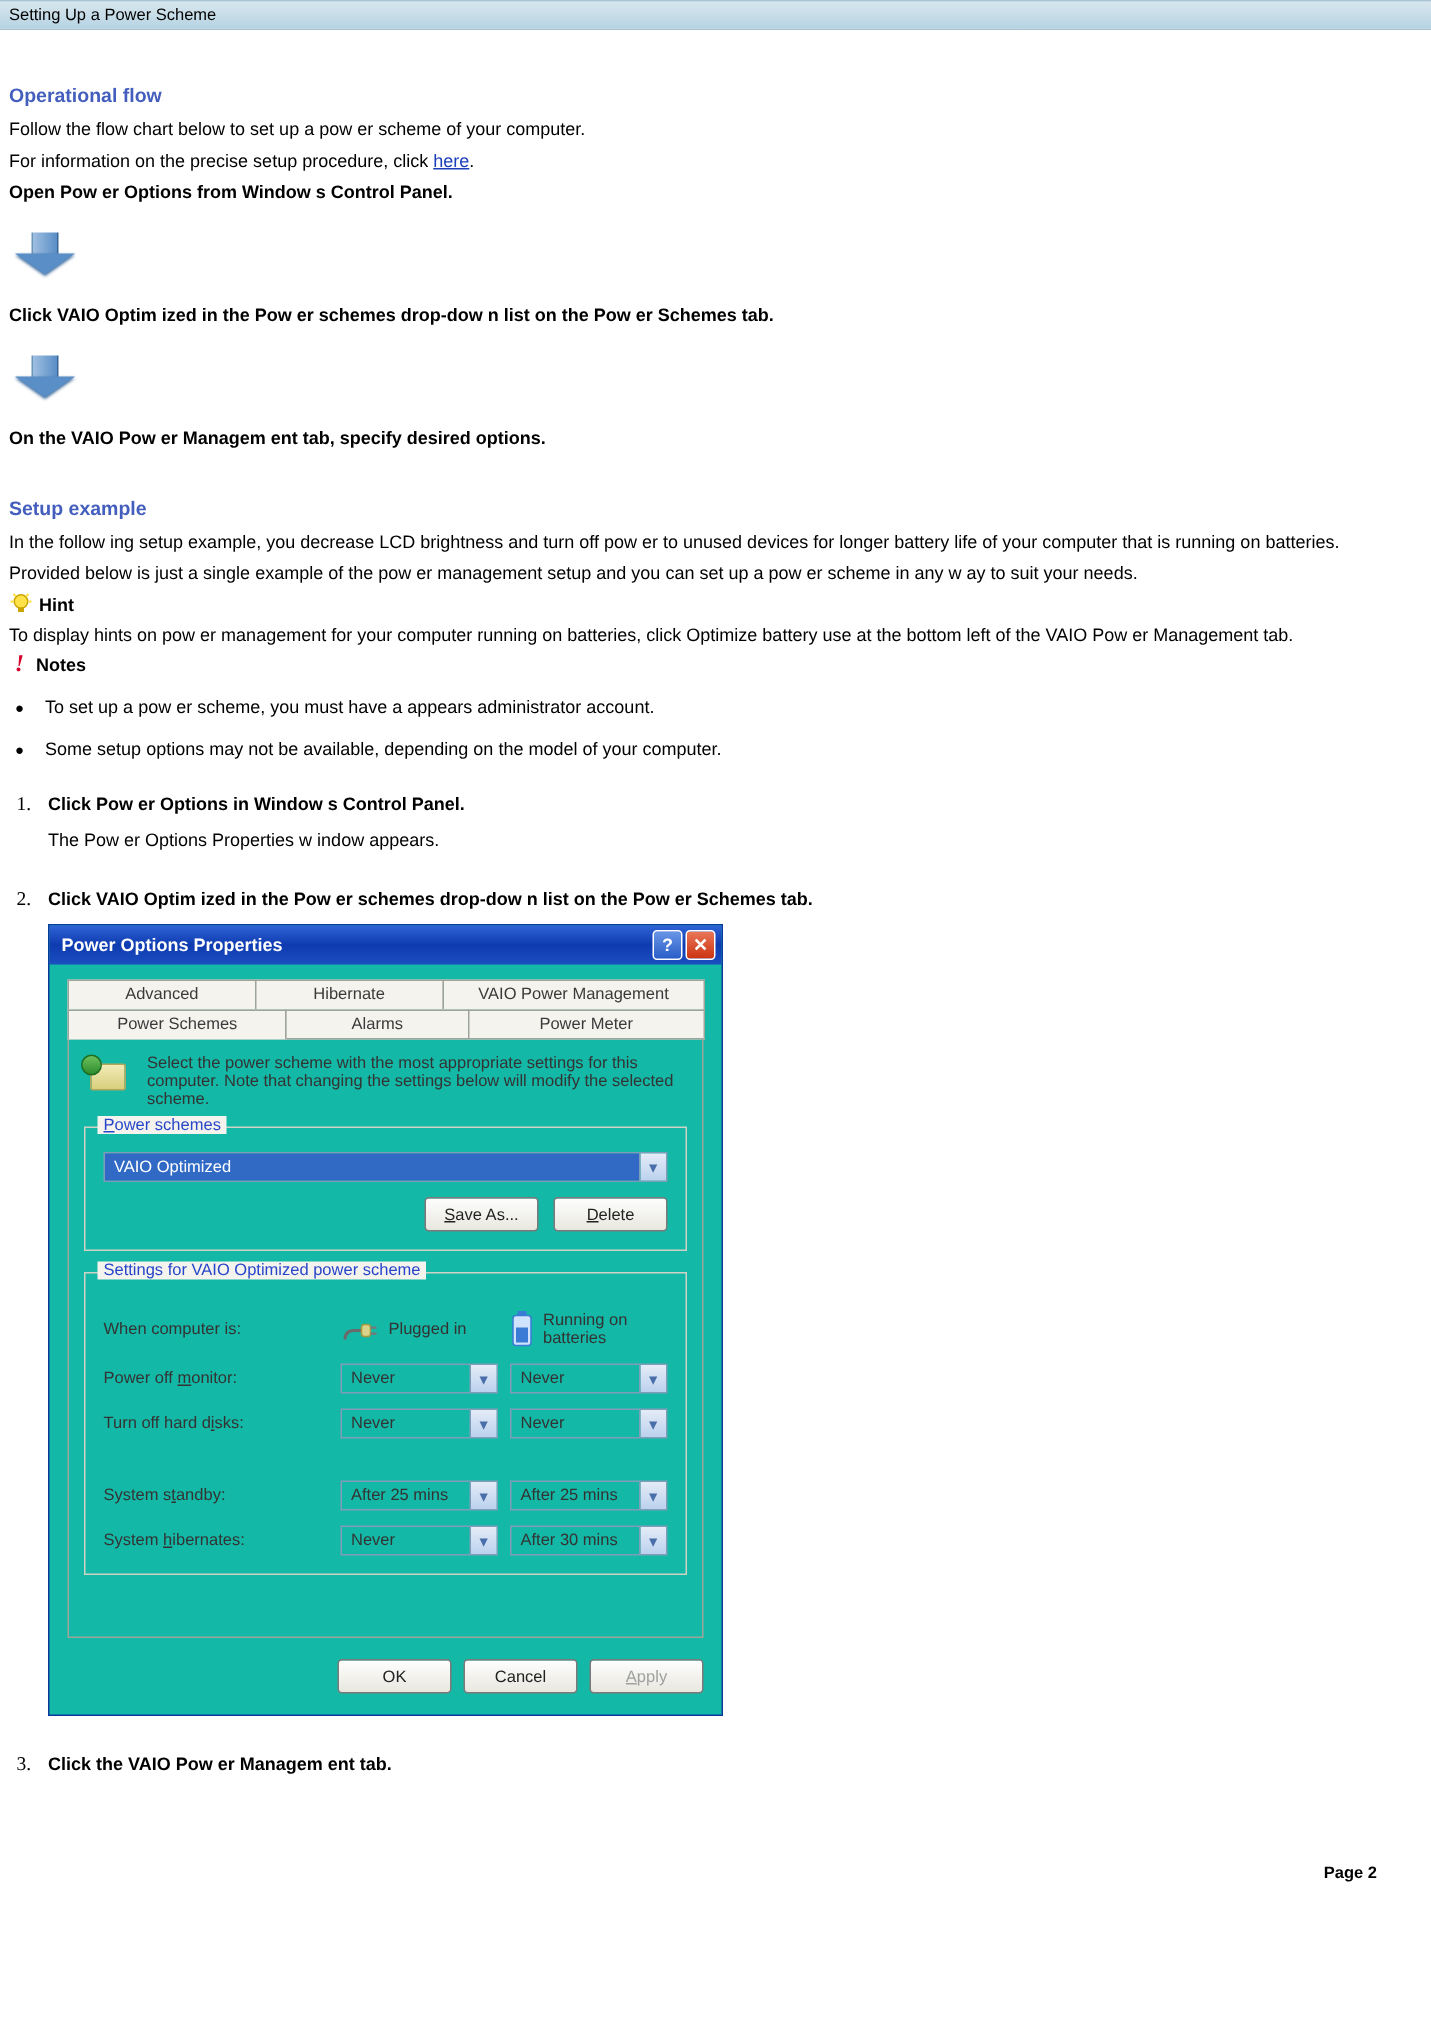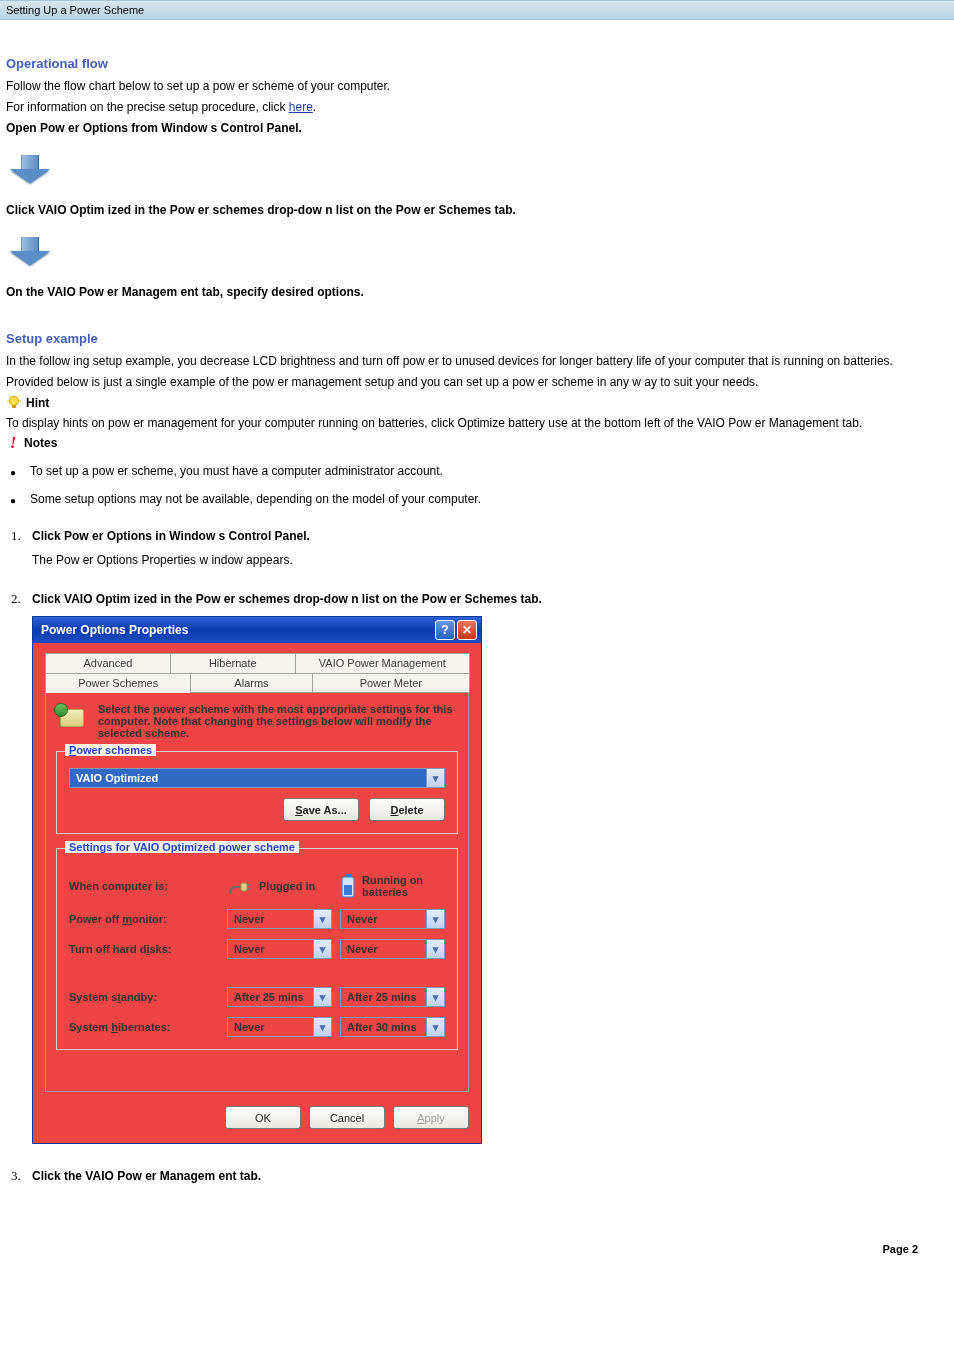--- a/index.html
+++ b/index.html
@@ -78,21 +78,21 @@
   ol.steps .step-title { font-weight: bold; }
   ol.steps .step-sub { margin-top: 10px; }
 
   
   .dialog {
     width: 450px;
     margin: 10px 0 10px 0;
     font-size: 11px;
     color: #333;
     border: 1px solid #0a3b9c;
-    background: #ef4444;
+    background: #14b8a6;
   }
   .dialog .titlebar {
     background: linear-gradient(to bottom, #2f63d6 0%, #0e3bb0 50%, #1b4ec0 100%);
     color: #fff;
     display: flex;
     align-items: center;
     justify-content: space-between;
     padding: 3px 4px 3px 8px;
     font-weight: bold;
     font-size: 12px;
@@ -125,21 +125,20 @@
     color: #3a3a3a;
     margin-right: -1px;
   }
   .tabrow.wide .tab { flex: 1; }
   .tab.active { background: #f4f3ee; position: relative; z-index: 2; }
   .tabpanel {
     border: 1px solid #9da49a;
     padding: 10px 10px 6px 10px;
     margin-top: -1px;
     min-height: 400px;
-    font-weight: bold;
   }
   .scheme-intro { display:flex; gap:10px; align-items:flex-start; margin-bottom:12px;}
   .intro-icon { width:32px; height:32px; position:relative; flex-shrink:0;}
   .intro-icon .folder { position:absolute; left:4px; top:6px; width:24px; height:18px; background:linear-gradient(#f0ebb7,#d8cf7d); border:1px solid #b0a658; border-radius:2px;}
   .intro-icon .plug { position:absolute; left:-2px; top:0; width:14px; height:14px; background:linear-gradient(#6dc25c,#2d8b2f); border-radius:50%; border:1px solid #1e6e20;}
 
   .groupbox {
     border: 1px solid #cfd3c6;
     padding: 16px 12px 12px 12px;
     margin: 10px 0 14px 0;
@@ -247,21 +246,21 @@
   </div>
   <p>To display hints on pow er management for your computer running on batteries, click Optimize battery use at the bottom left of the VAIO Pow er Management tab.</p>
 
   <div class="notes-row">
     <span class="notes-icon">!</span>
     <span class="bold">Notes</span>
   </div>
   <ul class="dots">
     <li>
         <span class="bullet">●</span>
-        <span>To set up a pow er scheme, you must have a computer administrator account.</span>
+        <span>To set up a pow er scheme, you must have a appears administrator account.</span>
       </li>
     <li>
         <span class="bullet">●</span>
         <span>Some setup options may not be available, depending on the model of your computer.</span>
       </li>
   </ul>
 
   <ol class="steps">
     <li>
       <div class="step-body">

